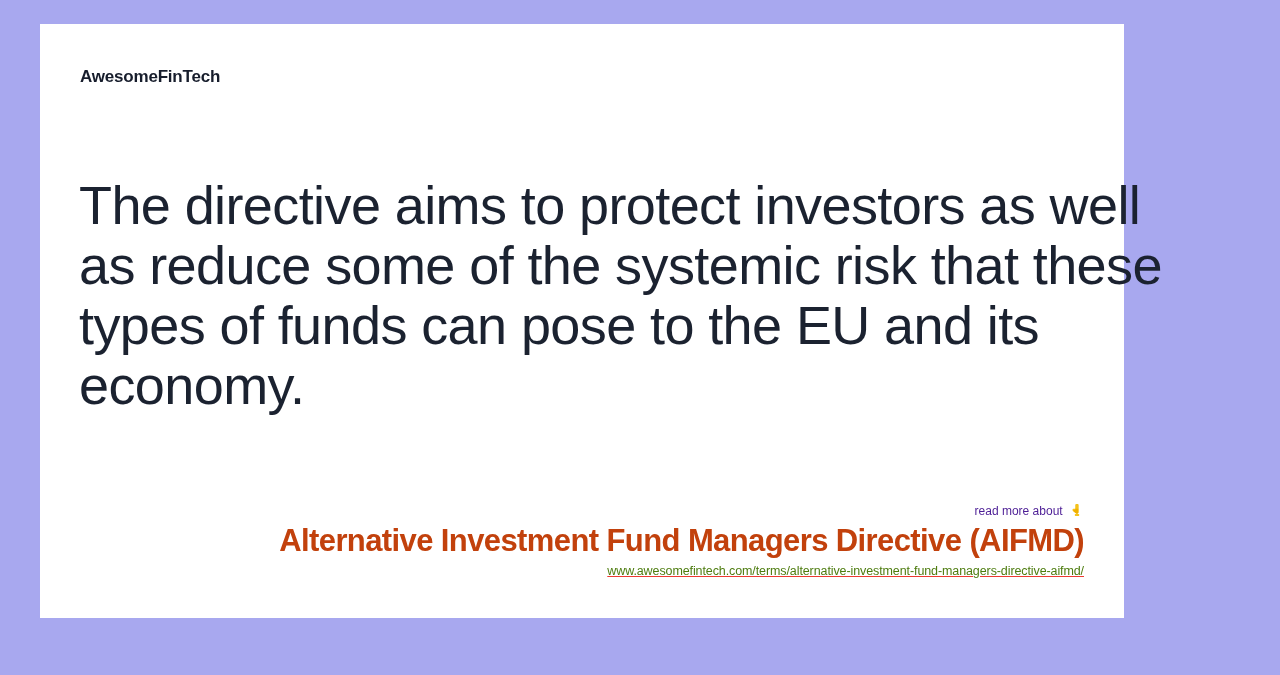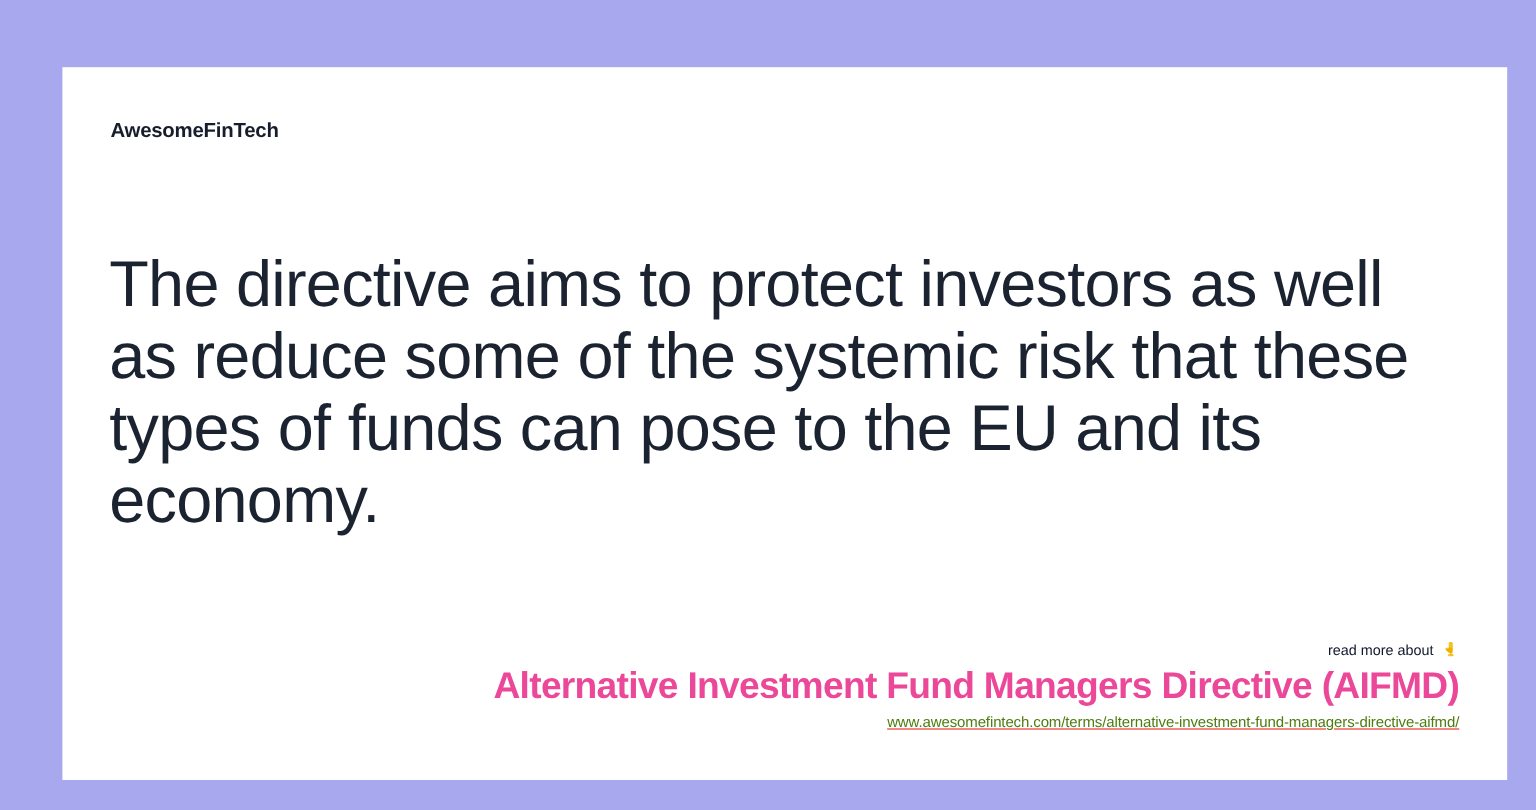--- a/index.html
+++ b/index.html
@@ -10,26 +10,25 @@
     width: 1280px;
     height: 675px;
     background: #a8a8ef;
     font-family: "Liberation Sans", sans-serif;
     overflow: hidden;
   }
 
   #quote-card {
     position: absolute;
     left: 40px;
-    top: 56px;
-    width: 1204px;
+    top: 24px;
+    width: 1084px;
     height: 594px;
     background: #ffffff;
     box-sizing: border-box;
-    margin-left: 12px;
   }
 
   #brand-logo {
     position: absolute;
     left: 40px;
     top: 43px;
     font-size: 17px;
     font-weight: bold;
     letter-spacing: -0.2px;
     color: #171d2c;
@@ -52,21 +51,21 @@
   #footer-block {
     position: absolute;
     left: 40px;
     right: 40px;
     bottom: 39px;
     text-align: right;
   }
 
   #read-more-row {
     font-size: 12px;
-    color: #0f172a;
+    color: #4c1d95;
     line-height: 15px;
     margin-bottom: 2px;
     white-space: nowrap;
     font-family: "Liberation Sans", sans-serif;
   }
 
   #read-more-label {
     vertical-align: middle;
   }
 
@@ -74,21 +73,21 @@
     display: inline-block;
     vertical-align: middle;
     margin-left: 4px;
     position: relative;
     top: 1px;
   }
 
   #entry-title {
     font-size: 31px;
     font-weight: bold;
-    color: #ec4899;
+    color: #c2410c;
     letter-spacing: -0.6px;
     line-height: 38px;
     margin: 0;
     white-space: nowrap;
     font-family: "Liberation Sans", sans-serif;
     text-align: right;
   }
 
   #entry-url {
     display: inline-block;

